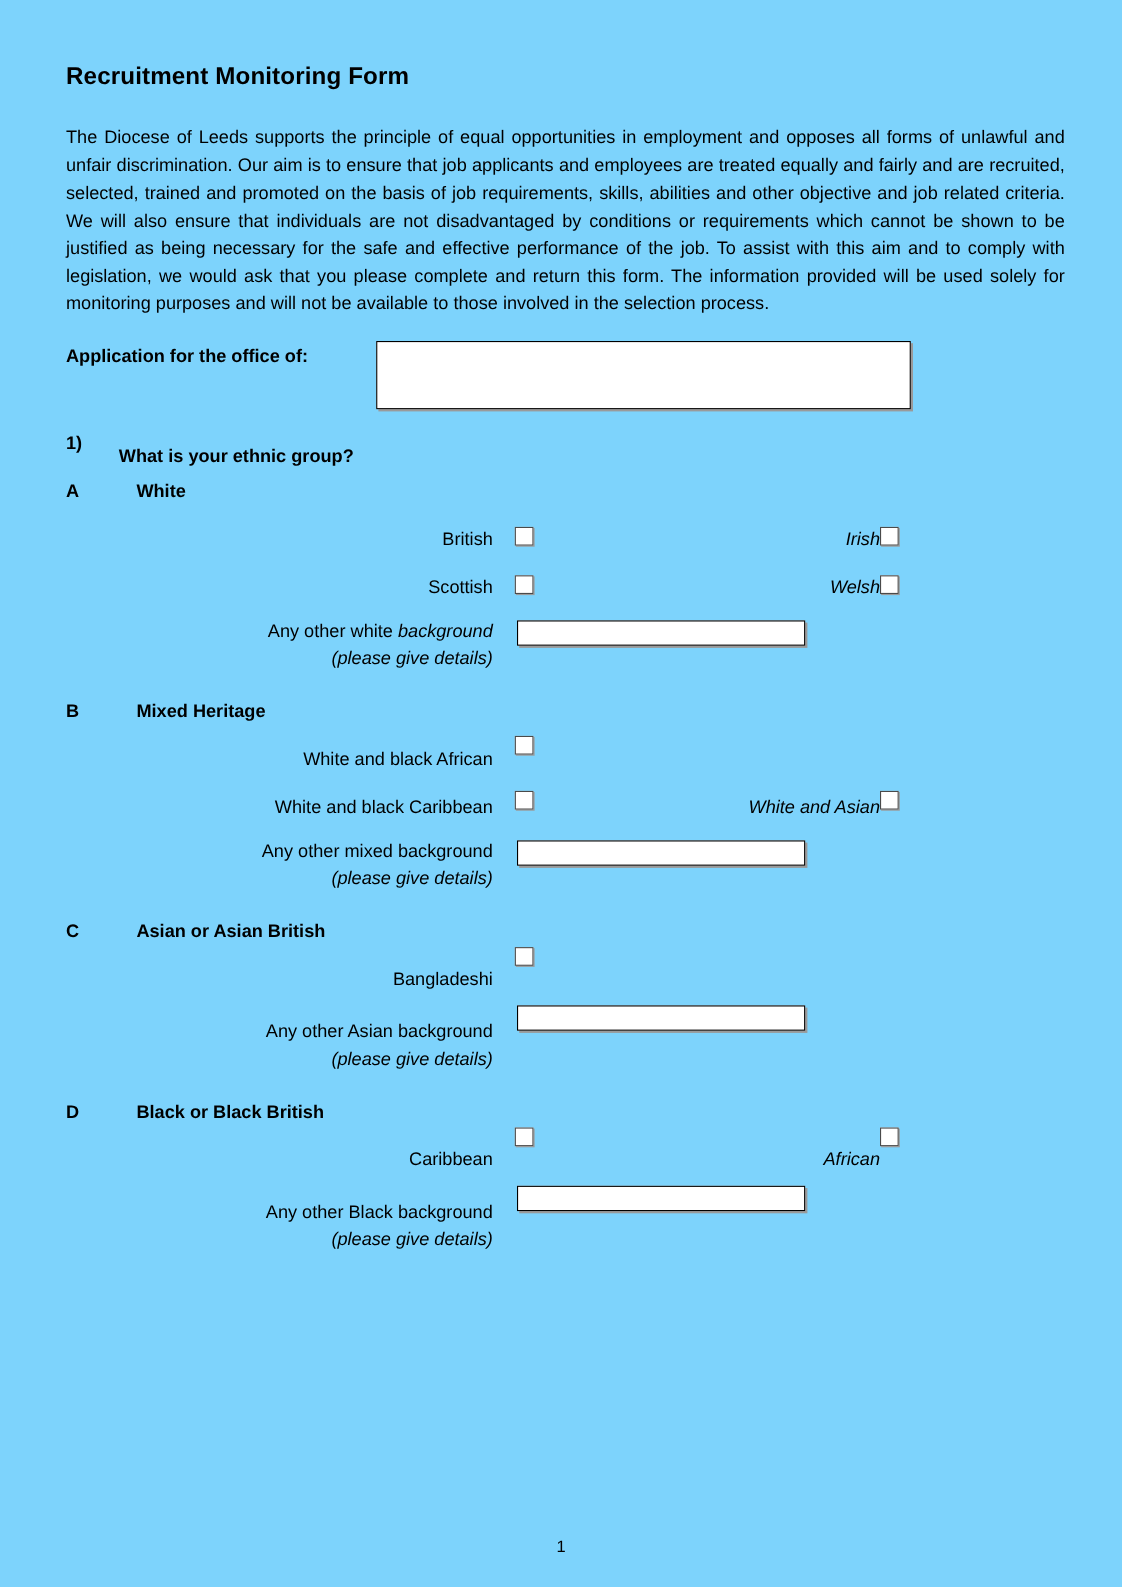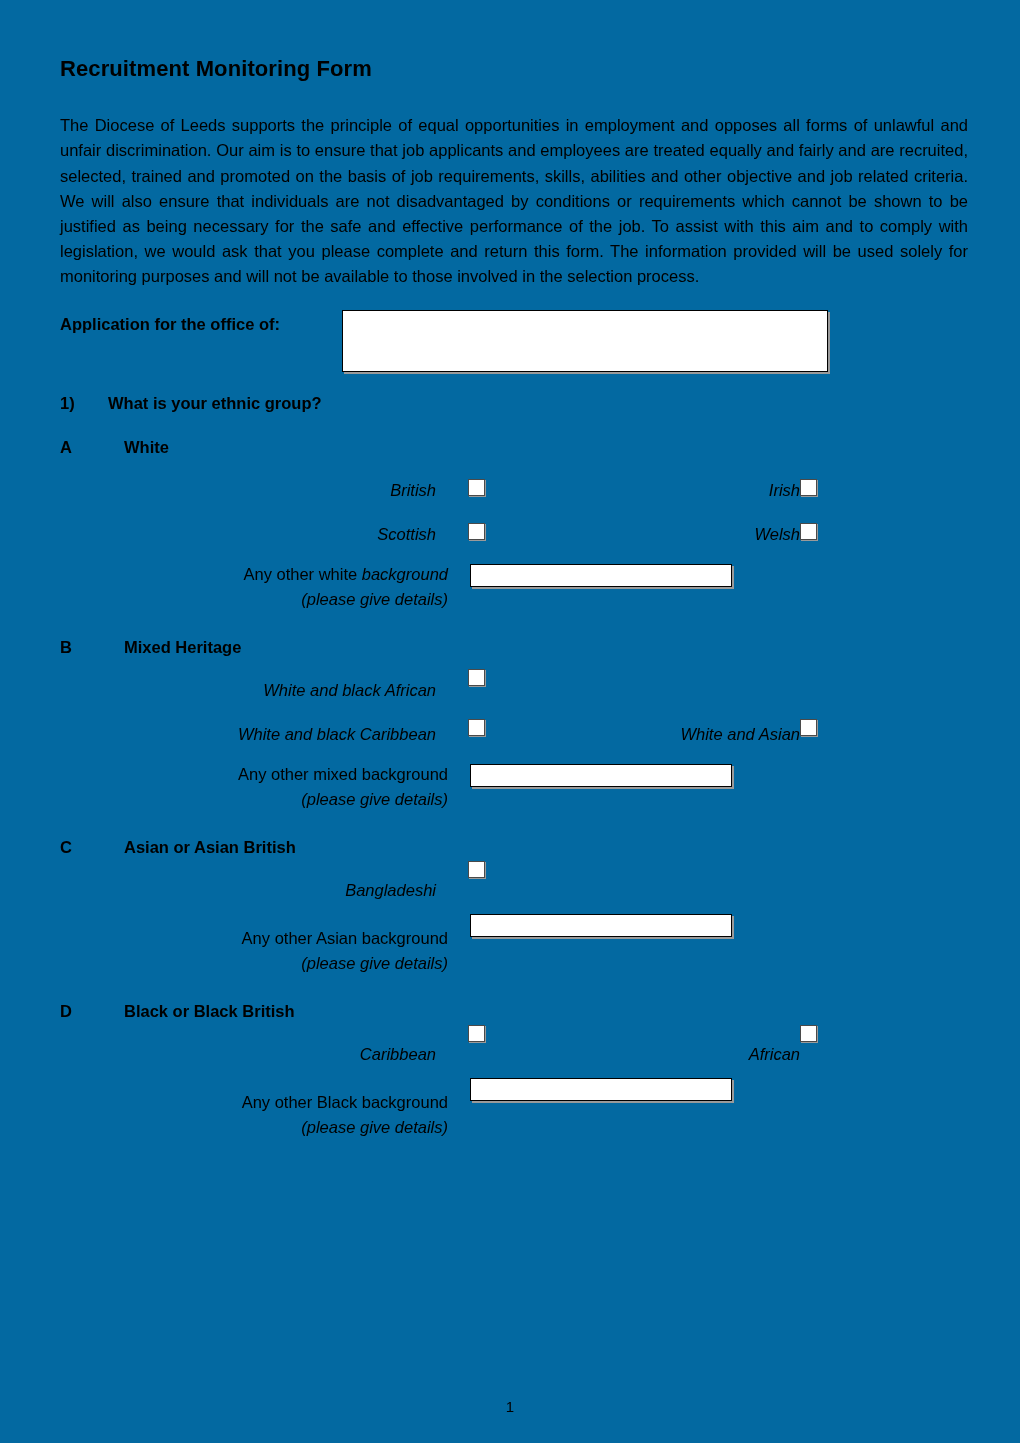--- a/index.html
+++ b/index.html
@@ -8,21 +8,21 @@
     background: #ffffff;
   }
   body {
     font-family: "Liberation Sans", sans-serif;
     color: #000000;
   }
   .page {
     position: relative;
     width: 1020px;
     height: 1443px;
-    background: #0369a1;
+    background: #7dd3fc;
     overflow: hidden;
   }
   .content {
     position: absolute;
     left: 60px;
     top: 0;
     width: 908px;
   }
 
   
@@ -80,21 +80,21 @@
     height: 22px;
   }
   .q-num {
     position: absolute;
     left: 0;
     top: 0;
   }
   .q-text {
     position: absolute;
     left: 48px;
-    top: 0;
+    top: 12px;
   }
 
   
   .section-head {
     position: relative;
     height: 22px;
     font-size: 16.5px;
     font-weight: bold;
   }
   .sec-letter {
@@ -115,23 +115,22 @@
     font-size: 16.5px;
   }
   .opt-label {
     position: absolute;
     text-align: right;
     white-space: nowrap;
     line-height: 20px;
   }
   
   .opt-label.left {
-    right: 532px;
+    right: 520px;
     top: 6px;
-    font-style: italic;
   }
   
   .opt-label.right {
     right: 168px;
     top: 6px;
     font-style: italic;
   }
   .cbox {
     position: absolute;
     width: 17px;

